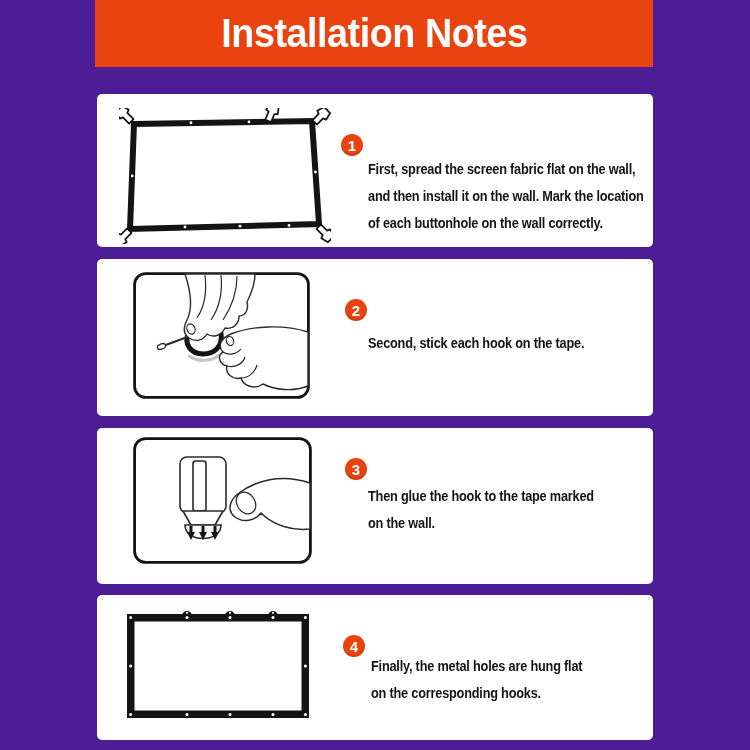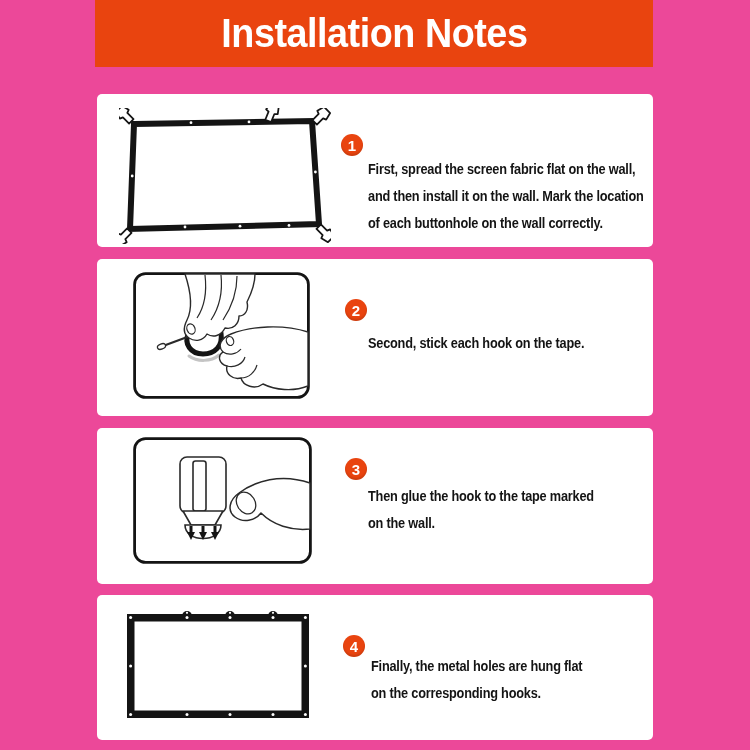--- a/index.html
+++ b/index.html
@@ -1,17 +1,17 @@
 <!DOCTYPE html>
 <html><head>
 <meta charset="utf-8">
 <style>
   html,body{margin:0;padding:0;background:#fff;}
   .canvas{
-    position:relative;width:750px;height:750px;background:#ec4899;
+    position:relative;width:750px;height:750px;background:#4c1d95;
     overflow:hidden;font-family:"Liberation Sans",sans-serif;
   }
   .banner{
     position:absolute;left:95px;top:0;width:558px;height:67px;
     background:#E9440F;display:flex;align-items:center;justify-content:center;
   }
   .banner-title{
     color:#fff;font-size:41px;font-weight:700;letter-spacing:-0.5px;
     white-space:nowrap;transform:scaleX(0.92);transform-origin:50% 50%;
   }

